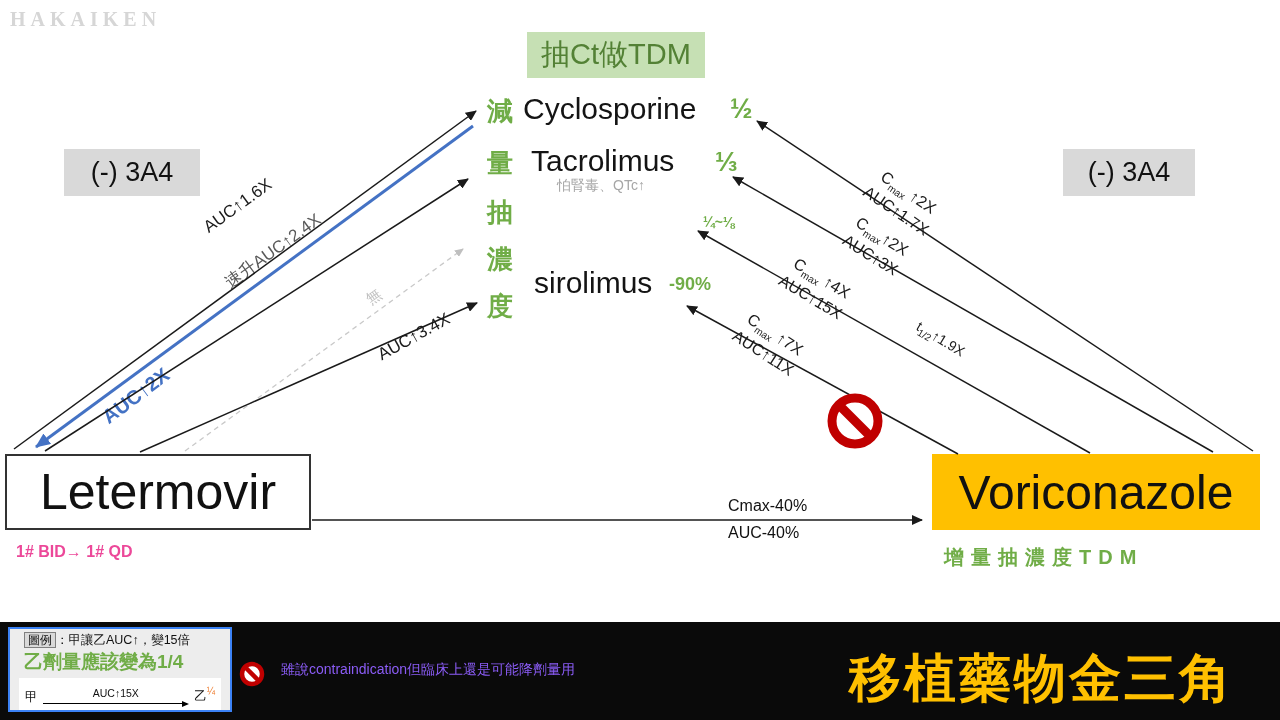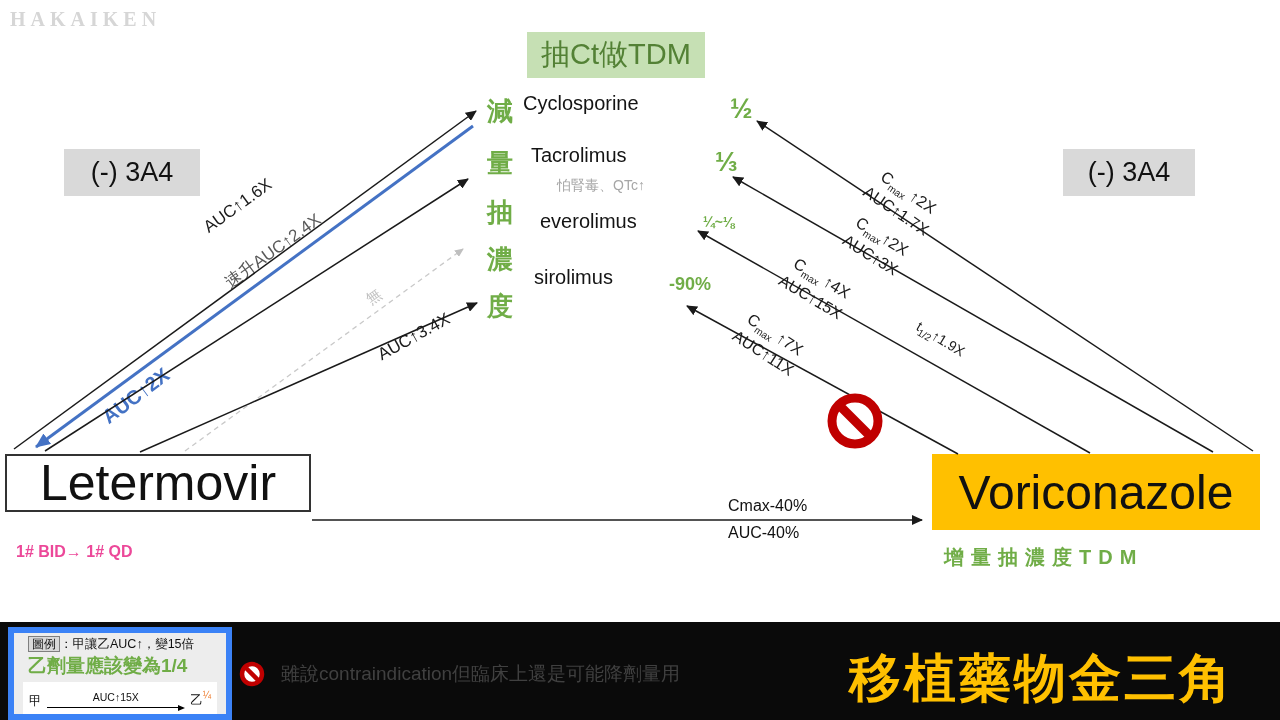--- a/index.html
+++ b/index.html
@@ -5,40 +5,40 @@
   *{margin:0;padding:0;box-sizing:border-box}
   html,body{background:#888}
   body{font-family:"Liberation Sans","DejaVu Sans",sans-serif}
   .stage{position:relative;width:1280px;height:720px;background:#fff;overflow:hidden;margin:0 auto}
   .abs{position:absolute}
   .rot{transform:translate(-50%,-50%) rotate(var(--r,0deg));white-space:nowrap}
   .watermark{color:#d6d6d6;font-family:"Liberation Serif","DejaVu Serif",serif;font-size:20px;font-weight:bold;letter-spacing:5px}
   .topnote{background:#c6e0b4;color:#538135;font-size:29px;padding:3px 14px;white-space:nowrap}
   .graybox{background:#d9d9d9;color:#111;font-size:27px;display:flex;align-items:center;justify-content:center;white-space:nowrap}
   .colchar{color:#70ad47;font-size:26px;font-weight:bold}
-  .drugname{color:#141414;font-size:20px;white-space:nowrap}
+  .drugname{color:#141414;font-size:30px;white-space:nowrap}
   .dose{color:#70ad47;font-weight:bold;white-space:nowrap}
   .smallnote{color:#a6a6a6;font-size:14px;white-space:nowrap}
   .bigbox{display:flex;align-items:center;justify-content:center;white-space:nowrap;color:#111}
   .letermovir{background:#fff;border:2px solid #333;font-size:50px}
   .voriconazole{background:#ffc000;font-size:48px}
   .lbl{font-size:17px;color:#1a1a1a}
   .rlabel{font-size:16px;color:#1a1a1a;text-align:center;line-height:1.22}
   .rlabel sub,.tlabel sub{font-size:10px}
   .tlabel{font-size:14px;color:#1a1a1a}
   .footerbar{background:#0a0a0a}
-  .legend{background:#ededed;border:6px solid #3b82f6;font-size:12.5px;color:#111;padding:3px 14px;line-height:1.35;z-index:2}
+  .legend{background:#ededed;border:2px solid #3b82f6;font-size:12.5px;color:#111;padding:3px 14px;line-height:1.35;z-index:2}
   .legend-badge{background:#d9d9d9;border:1px solid #7f7f7f;padding:0 3px;font-size:12px}
   .legend-green{color:#70ad47;font-weight:bold;font-size:19px}
   .legend-row3{background:#fff;margin:3px -5px -3px;padding:2px 6px 4px;display:flex;align-items:flex-end;gap:5px}
   .la-wrap{flex:1;position:relative;height:26px}
   .la-label{position:absolute;left:50%;bottom:5px;transform:translateX(-50%);font-size:10.5px;white-space:nowrap}
   .la-line{position:absolute;left:0;right:2px;bottom:2px;border-bottom:1.5px solid #000}
   .la-line::after{content:"";position:absolute;right:-2px;bottom:-4px;border-left:7px solid #000;border-top:3.5px solid transparent;border-bottom:3.5px solid transparent}
-  .fnote{color:#404040;font-size:19px;white-space:nowrap;z-index:2}
+  .fnote{color:#8b5cf6;font-size:14px;white-space:nowrap;z-index:2}
   .ftitle{color:#ffc000;font-size:52px;font-weight:bold;letter-spacing:3px;white-space:nowrap;z-index:2}
   .supfrac{color:#ed7d31;font-size:10px;vertical-align:super}
   svg.overlay{position:absolute;left:0;top:0;z-index:3;pointer-events:none}
 </style>
 </head>
 <body>
 
 <div class="stage">
 
   <div class="abs watermark" style="left:10px;top:8px">HAKAIKEN</div>
@@ -54,27 +54,26 @@
   <div class="abs colchar" style="left:487px;top:242px">濃</div>
   <div class="abs colchar" style="left:487px;top:289px">度</div>
 
   <div class="abs drugname" style="left:523px;top:92px">Cyclosporine</div>
   <div class="abs dose" style="left:730px;top:94px;font-size:27px">½</div>
 
   <div class="abs drugname" style="left:531px;top:144px">Tacrolimus</div>
   <div class="abs dose" style="left:715px;top:147px;font-size:27px">⅓</div>
   <div class="abs smallnote" style="left:557px;top:177px">怕腎毒、QTc↑</div>
 
-  <div class="abs drugname" style="left:540px;top:210px">everolimus</div>
   <div class="abs dose" style="left:703px;top:214px;font-size:14px">¼~⅛</div>
 
   <div class="abs drugname" style="left:534px;top:266px">sirolimus</div>
   <div class="abs dose" style="left:669px;top:274px;font-size:18px">-90%</div>
 
-  <div class="abs bigbox letermovir" style="left:5px;top:454px;width:306px;height:58px">Letermovir</div>
+  <div class="abs bigbox letermovir" style="left:5px;top:454px;width:306px;height:76px">Letermovir</div>
   <div class="abs" style="left:16px;top:543px;font-size:16px;font-weight:bold;color:#ec4899;white-space:nowrap">1# BID→ 1# QD</div>
 
   <div class="abs" style="left:944px;top:544px;font-size:20px;font-weight:bold;color:#70ad47;letter-spacing:7px;white-space:nowrap">增量抽濃度TDM</div>
   <div class="abs bigbox voriconazole" style="left:932px;top:454px;width:328px;height:76px">Voriconazole</div>
 
   <div class="abs rot lbl" style="left:238px;top:206px;--r:-36deg">AUC↑1.6X</div>
   <div class="abs rot lbl" style="left:273px;top:251px;--r:-36deg;color:#595959">速升AUC↑2.4X</div>
   <div class="abs rot" style="left:136px;top:396px;--r:-37deg;font-size:20px;font-weight:bold;color:#4472c4">AUC↑2X</div>
   <div class="abs rot" style="left:374px;top:297px;--r:-35deg;font-size:15px;color:#c0c0c0">無</div>
   <div class="abs rot lbl" style="left:414px;top:337px;--r:-29deg">AUC↑3.4X</div>

